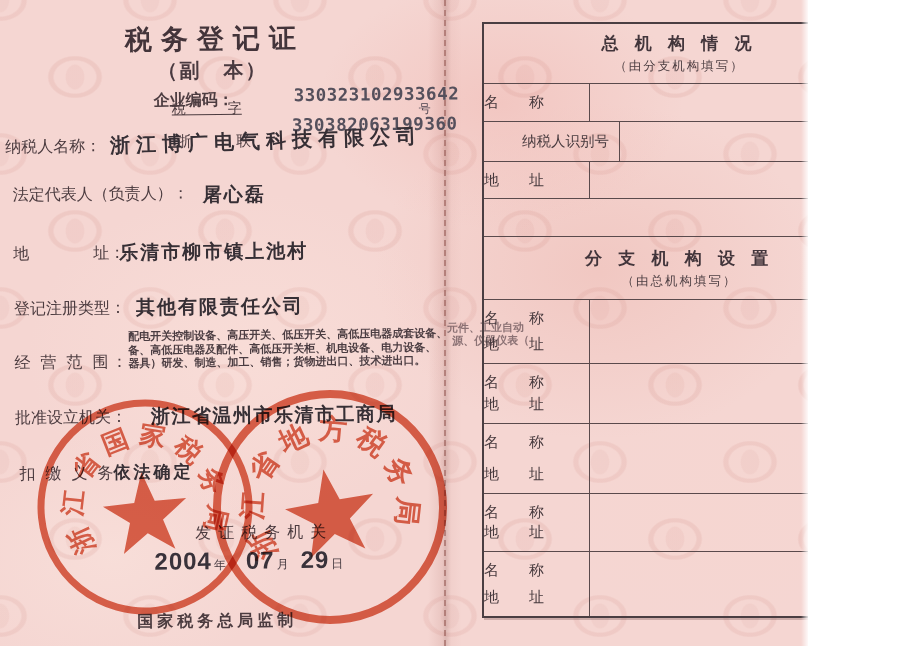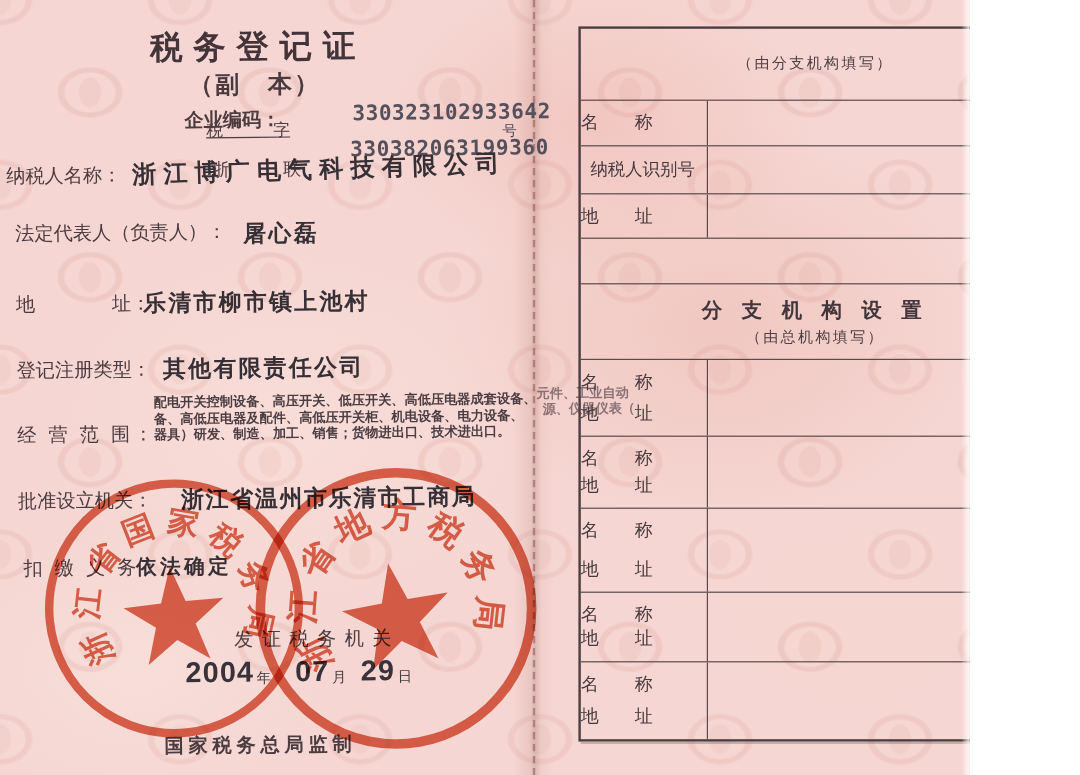--- a/index.html
+++ b/index.html
@@ -148,27 +148,28 @@
     <circle cx="125" cy="125" r="113" fill="none" stroke="#d8573c" stroke-width="8"></circle>
     <path id="arcL" d="M 66.1,159 A 68,68 0 1 1 183.9,159" fill="none"></path>
     <text font-size="28" font-weight="bold" fill="#d8573c" letter-spacing="8" font-family="Liberation Serif, DejaVu Serif, serif">
       <textPath href="#arcL" startOffset="50%" text-anchor="middle">浙江省地方税务局</textPath>
     </text>
     <polygon fill="#d8573c" points="125,87 135.9,119 169.7,119.5 142.6,139.7 152.6,172 125,152.5 97.4,172 107.4,139.7 80.3,119.5 114.1,119"></polygon>
   </svg>
 
   <div class="rtable">
     <div class="sec-header" style="height:60px;">
+      <div class="sec-title">总 机 构 情 况</div>
       <div class="sec-sub">（由分支机构填写）</div>
     </div>
     <div class="trow" style="height:38px;">
       <div class="tlabel">名　　称</div>
       <div class="tval"></div>
     </div>
-    <div class="trow" style="height:40px;">
+    <div class="trow" style="height:40px;padding-left:30px;">
       <div class="tlabel" style="padding-left:8px; font-size:14.5px;">纳税人识别号</div>
       <div class="tval"></div>
     </div>
     <div class="trow" style="height:37px;">
       <div class="tlabel">地　　址</div>
       <div class="tval"></div>
     </div>
     <div class="trow" style="height:38px;">
       <div class="tval"></div>
     </div>

